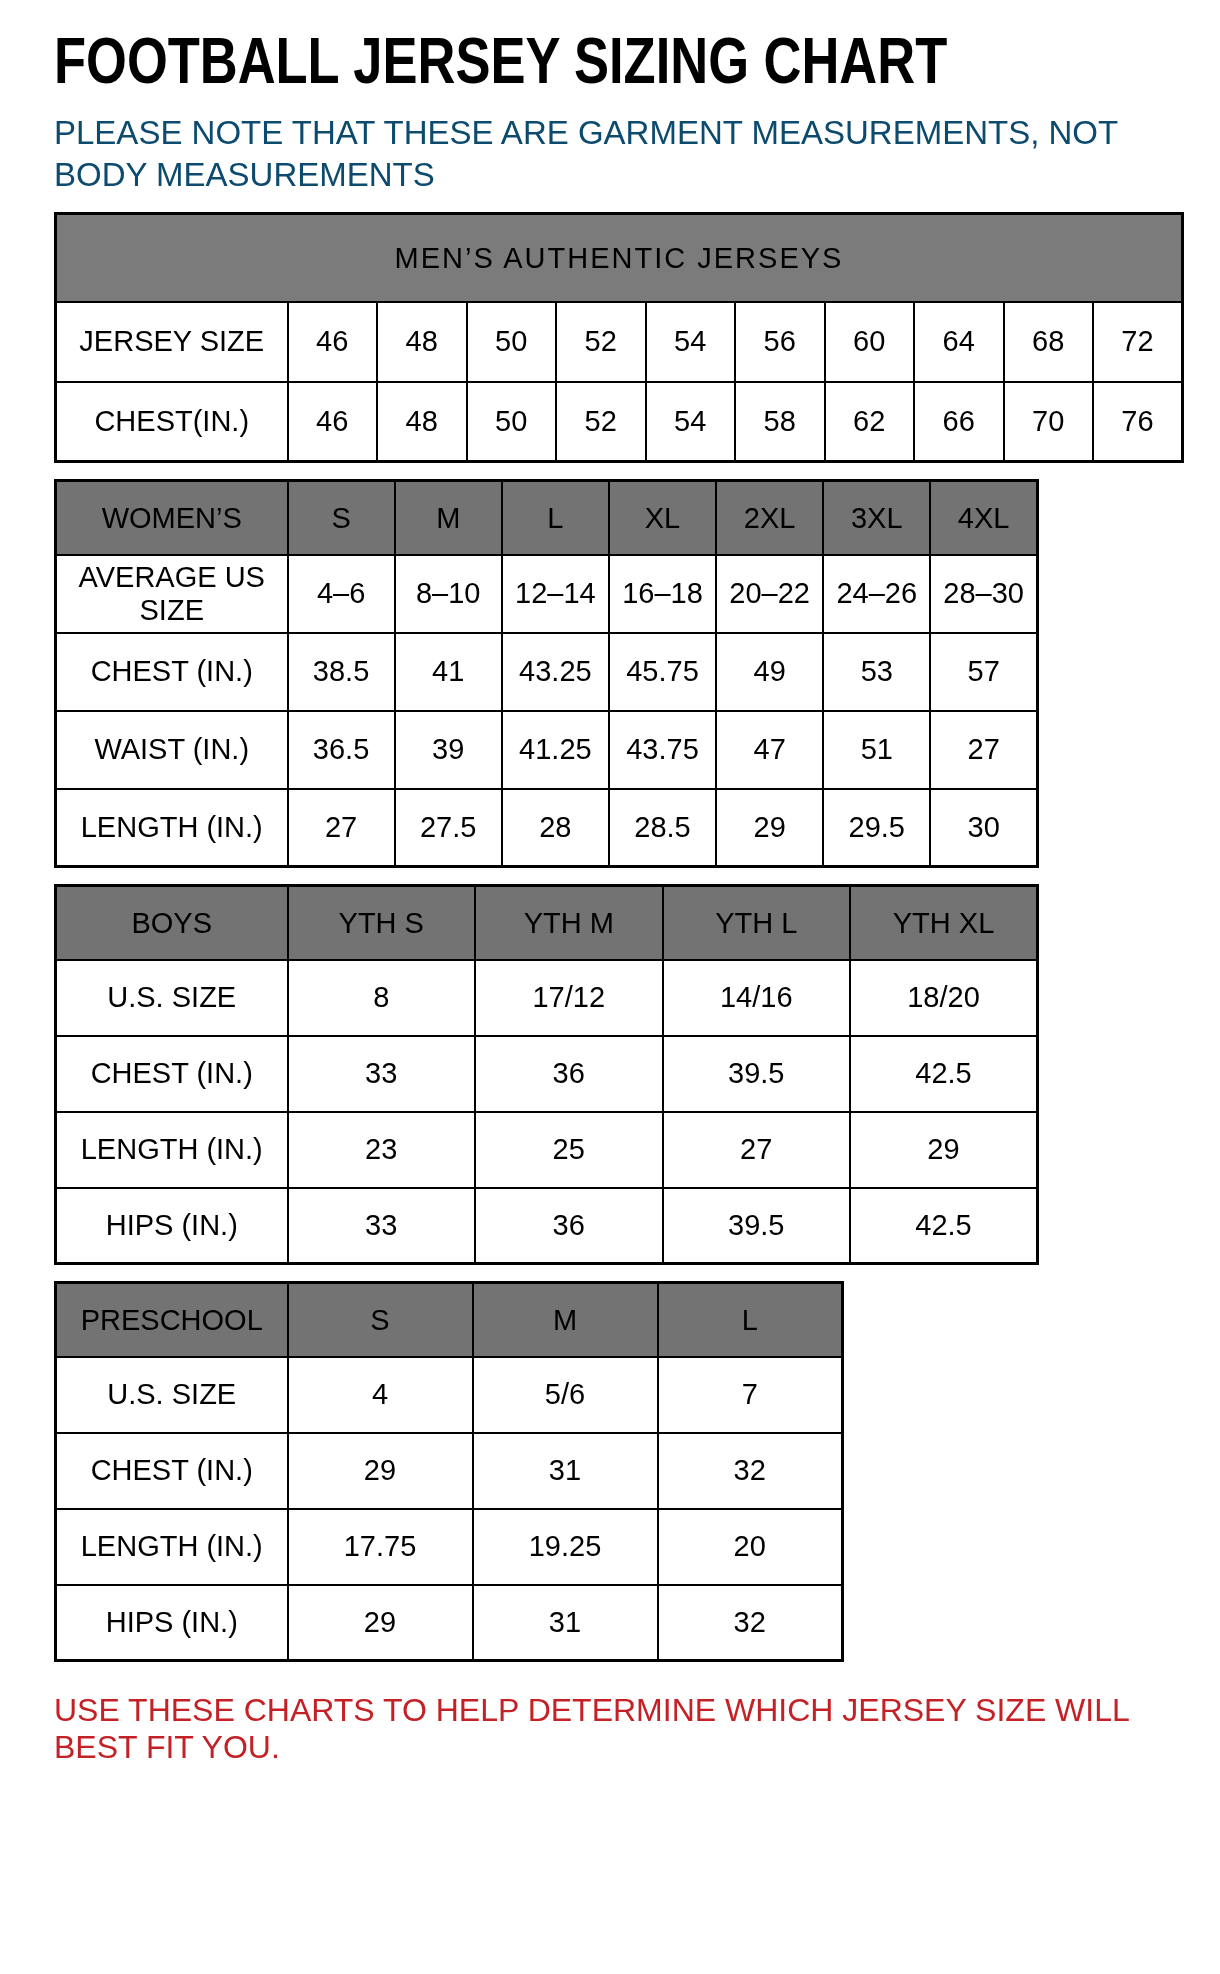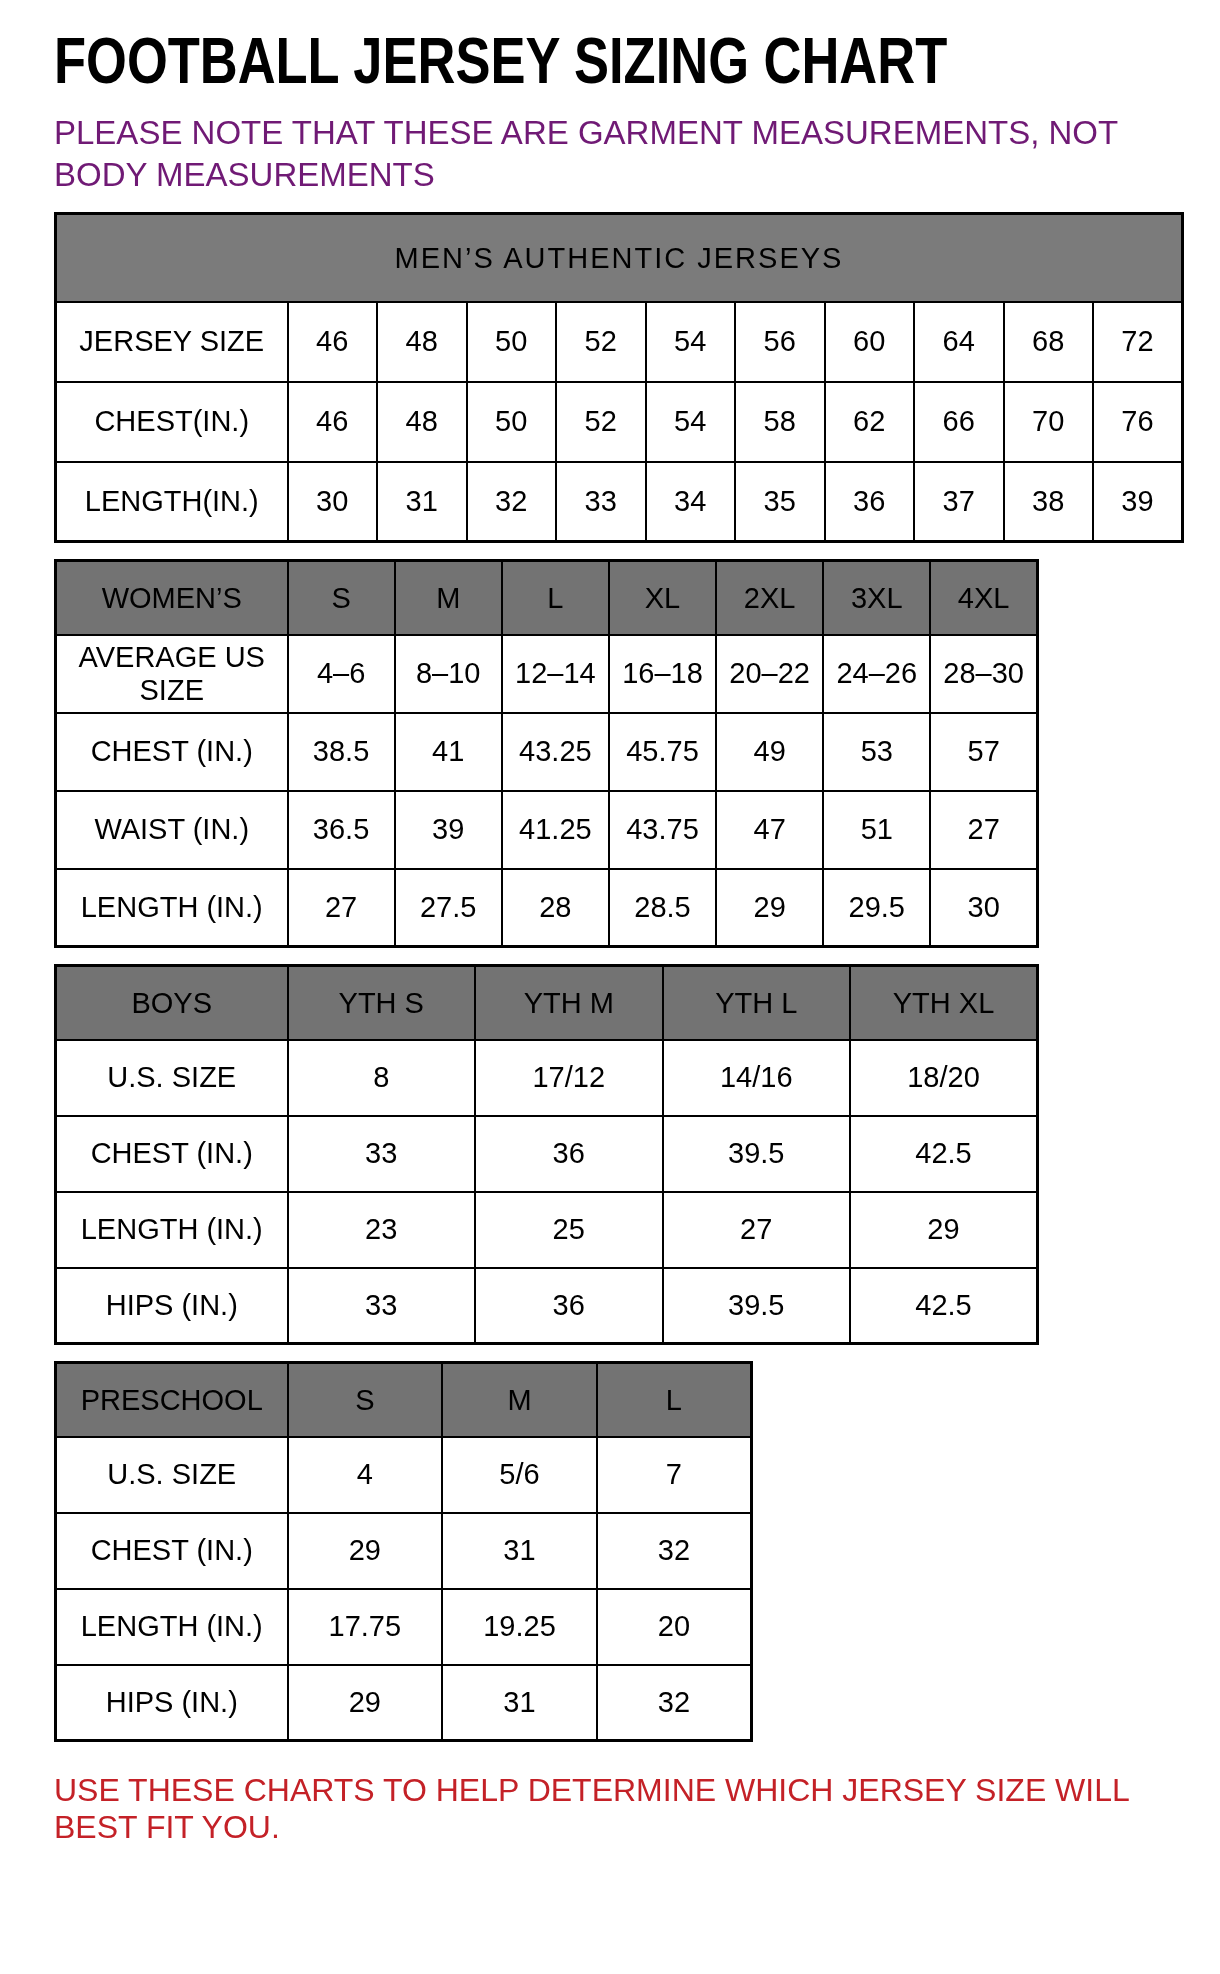--- a/index.html
+++ b/index.html
@@ -15,21 +15,21 @@
     font-size: 64px;
     font-weight: bold;
     margin: 0;
     color: #000;
     white-space: nowrap;
     transform: scaleX(0.82);
     transform-origin: left center;
     letter-spacing: 0px;
   }
   .note {
-    color: #701a75;
+    color: #0c4a6e;
     font-size: 33px;
     line-height: 1.28;
     max-width: 1070px;
     margin-top: 14px;
     font-weight: 400;
   }
   table.sizing {
     border-collapse: collapse;
     table-layout: fixed;
     margin-top: 16px;
@@ -57,21 +57,21 @@
     color: #fff;
     font-size: 34px;
     height: 88px;
     letter-spacing: 2px;
     font-weight: 400;
   }
   col.label-col { width: 232px; }
   .t-mens { width: 1130px; }
   .t-mens td { height: 80px; }
   .t-womens, .t-boys { width: 985px; }
-  .t-preschool { width: 699px; }
+  .t-preschool { width: 790px; }
   .t-womens td { height: 78px; }
   .t-boys td, .t-preschool td { height: 76px; }
   .footer {
     color: #C42127;
     font-size: 32px;
     margin-top: 30px;
     font-weight: 400;
     max-width: 1140px;
   }
 </style>
@@ -112,33 +112,20 @@
         <td>48</td>
         <td>50</td>
         <td>52</td>
         <td>54</td>
         <td>58</td>
         <td>62</td>
         <td>66</td>
         <td>70</td>
         <td>76</td>
       </tr>
-      <tr>
-        <td class="label">LENGTH(IN.)</td>
-        <td>30</td>
-        <td>31</td>
-        <td>32</td>
-        <td>33</td>
-        <td>34</td>
-        <td>35</td>
-        <td>36</td>
-        <td>37</td>
-        <td>38</td>
-        <td>39</td>
-      </tr>
     </tbody>
 </table>
 
 <table class="sizing t-womens">
   <colgroup>
       <col class="label-col">
       <col span="7">
     </colgroup>
   <thead>
     <tr>

